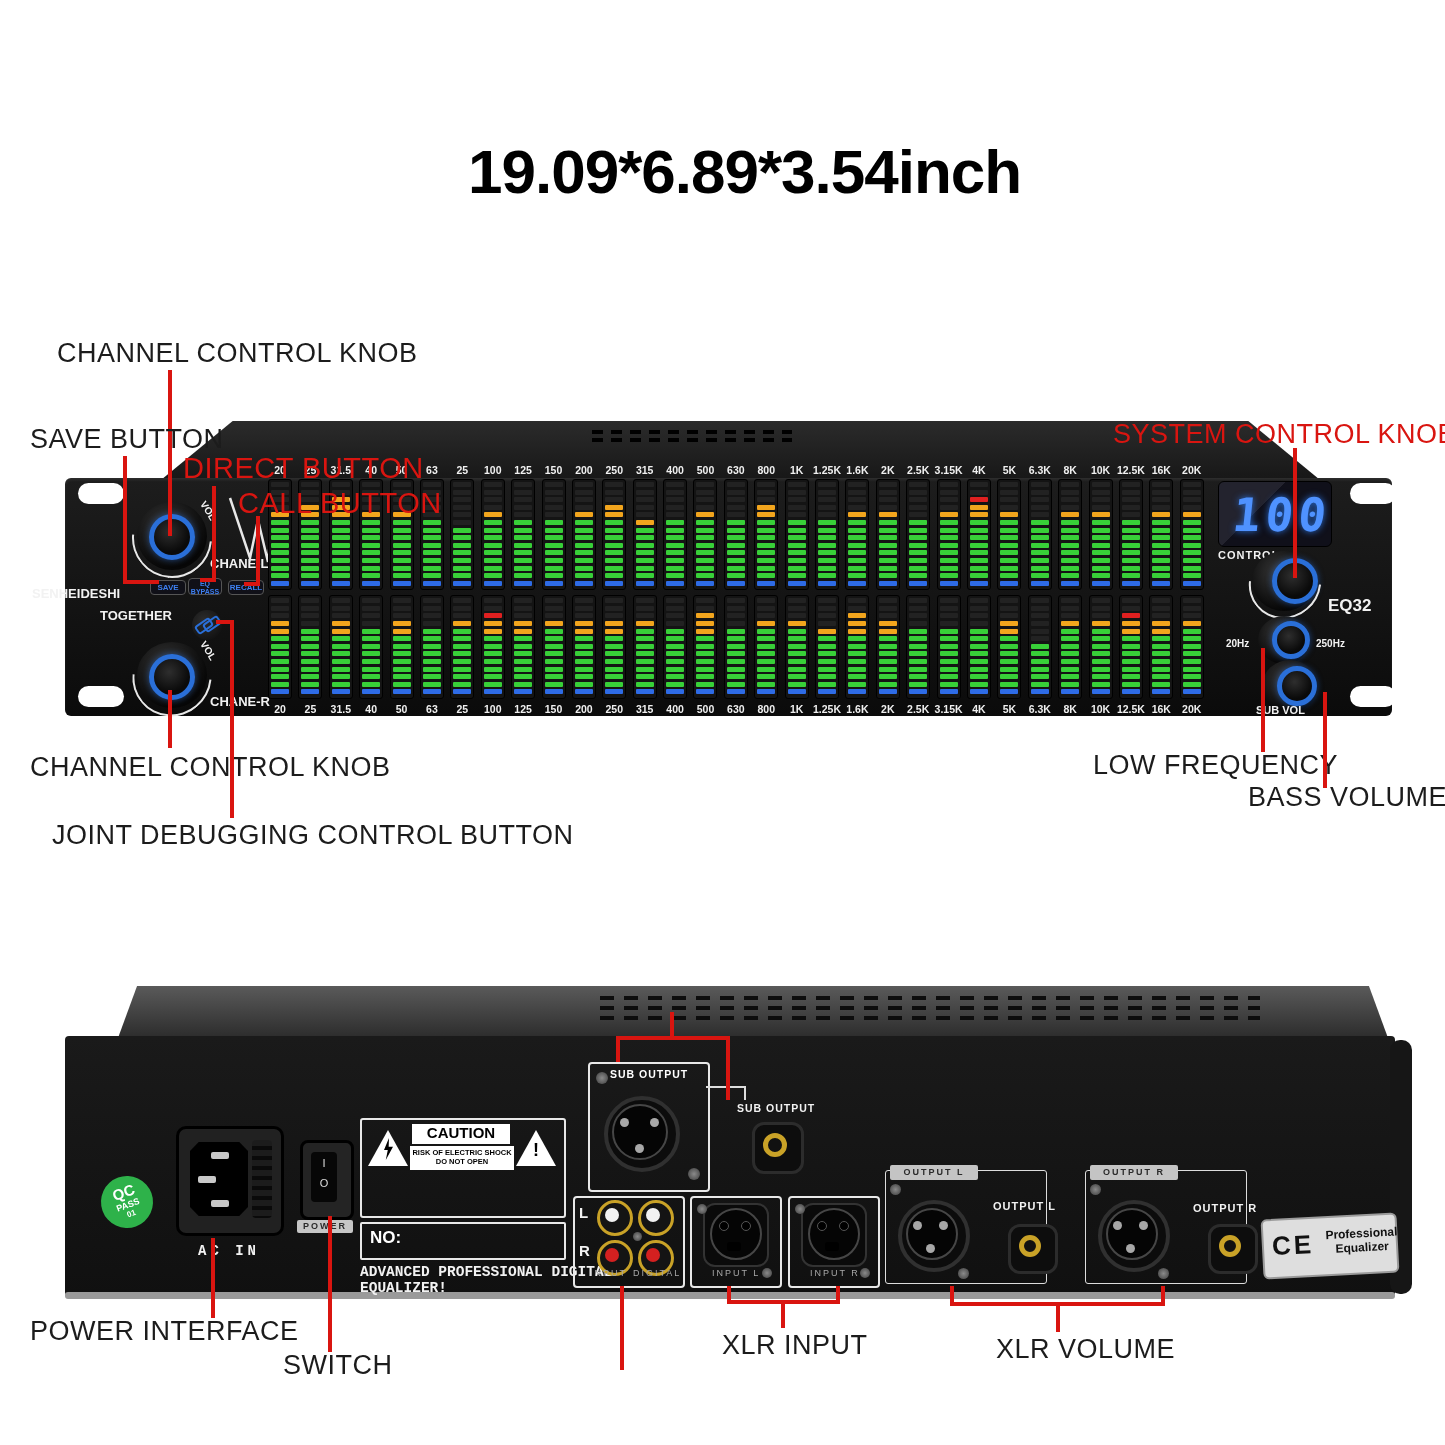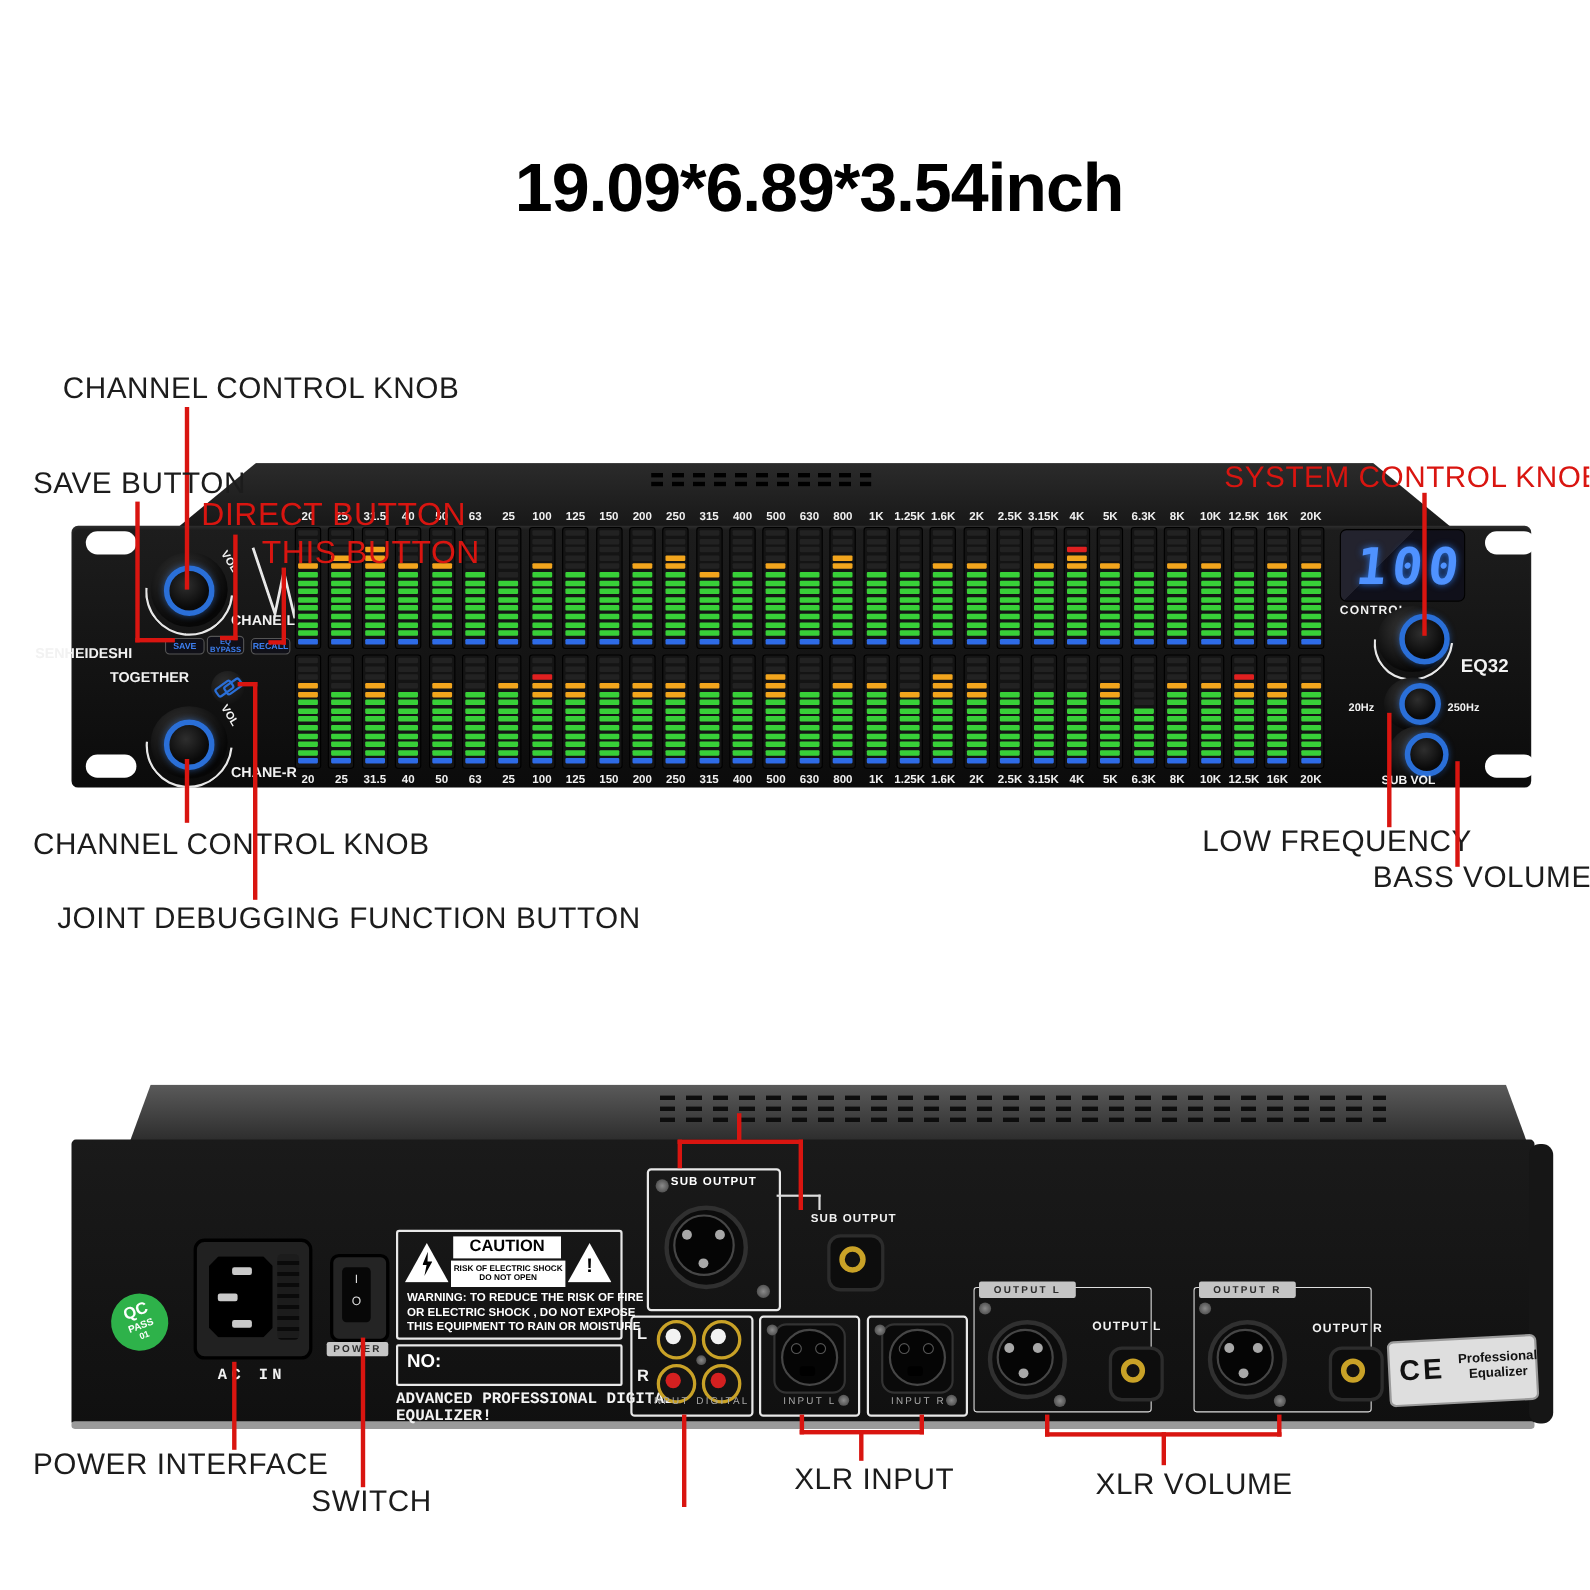--- a/index.html
+++ b/index.html
@@ -1250,33 +1250,33 @@
   <div class="rline" style="left:168px;top:370px;width:4px;height:166px;"></div>
 
   <div class="ann" style="left:30px;top:424px;">SAVE BUTTON</div>
   <div class="rline" style="left:123px;top:456px;width:4px;height:128px;"></div>
   <div class="rline" style="left:123px;top:580px;width:36px;height:4px;"></div>
 
   <div class="ann red" style="left:183px;top:452px;font-size:29px;">DIRECT BUTTON</div>
   <div class="rline" style="left:212px;top:486px;width:4px;height:96px;"></div>
   <div class="rline" style="left:200px;top:578px;width:16px;height:4px;"></div>
 
-  <div class="ann red" style="left:238px;top:487px;font-size:29px;">THIS BUTTON</div>
+  <div class="ann red" style="left:238px;top:487px;font-size:29px;">CALL BUTTON</div>
   <div class="rline" style="left:256px;top:516px;width:4px;height:70px;"></div>
   <div class="rline" style="left:244px;top:582px;width:16px;height:4px;"></div>
 
   <div class="ann red" style="left:1113px;top:419px;font-size:27px;">SYSTEM CONTROL KNOB</div>
   <div class="rline" style="left:1293px;top:448px;width:4px;height:130px;"></div>
 
   <div class="rline" style="left:168px;top:690px;width:4px;height:58px;"></div>
   <div class="ann" style="left:30px;top:752px;">CHANNEL CONTROL KNOB</div>
 
   <div class="rline" style="left:216px;top:620px;width:18px;height:4px;"></div>
   <div class="rline" style="left:230px;top:620px;width:4px;height:198px;"></div>
-  <div class="ann" style="left:52px;top:820px;">JOINT DEBUGGING FUNCTION BUTTON</div>
+  <div class="ann" style="left:52px;top:820px;">JOINT DEBUGGING CONTROL BUTTON</div>
 
   <div class="rline" style="left:1261px;top:648px;width:4px;height:104px;"></div>
   <div class="ann" style="left:1093px;top:750px;">LOW FREQUENCY</div>
   <div class="rline" style="left:1323px;top:692px;width:4px;height:96px;"></div>
   <div class="ann" style="left:1248px;top:782px;">BASS VOLUME</div>
 
   <div class="rtop"></div>
   <div class="vent" style="left:600px;top:996px;width:660px;background:repeating-linear-gradient(90deg,#0d0d0d 0 14px,transparent 14px 24px);"></div>
   <div class="vent" style="left:600px;top:1006px;width:660px;background:repeating-linear-gradient(90deg,#0d0d0d 0 14px,transparent 14px 24px);"></div>
   <div class="vent" style="left:600px;top:1016px;width:660px;background:repeating-linear-gradient(90deg,#0d0d0d 0 14px,transparent 14px 24px);"></div>
@@ -1310,25 +1310,20 @@
     <div class="tri" style="left:6px;top:10px;width:40px;height:36px;">
       <div class="abs" style="left:16px;top:8px;width:9px;height:22px;background:#000;clip-path:polygon(55% 0,0 55%,42% 55%,20% 100%,100% 40%,52% 40%);"></div>
     </div>
     <div class="abs" style="left:50px;top:4px;width:98px;height:20px;background:#fff;text-align:center;font-weight:bold;font-size:15px;color:#000;">CAUTION</div>
     <div class="abs" style="left:48px;top:26px;width:104px;height:24px;background:#fff;text-align:center;color:#000;">
       <div style="font-size:7.5px;font-weight:bold;margin-top:2px;">RISK OF ELECTRIC SHOCK</div>
       <div style="font-size:7.5px;font-weight:bold;">DO NOT OPEN</div>
     </div>
     <div class="tri" style="left:154px;top:10px;width:40px;height:36px;">
       <div style="text-align:center;margin-top:10px;font-weight:bold;font-size:18px;color:#000;">!</div>
-    </div>
-    <div class="abs" style="left:8px;top:54px;color:#fff;font-weight:bold;font-size:10.5px;line-height:13px;white-space:nowrap;">
-      <div>WARNING: TO REDUCE THE RISK OF FIRE</div>
-      <div>OR ELECTRIC SHOCK , DO NOT EXPOSE</div>
-      <div>THIS EQUIPMENT TO RAIN OR MOISTURE</div>
     </div>
   </div>
 
   <div class="wbox" style="left:360px;top:1222px;width:202px;height:34px;border-radius:2px;">
     <div style="color:#fff;font-weight:bold;font-size:17px;margin:4px 0 0 8px;">NO:</div>
   </div>
   <div class="panel-text mono" style="left:360px;top:1264px;font-size:14.5px;">ADVANCED PROFESSIONAL DIGITAL</div>
   <div class="panel-text mono" style="left:360px;top:1280px;font-size:14.5px;">EQUALIZER!</div>
 
   <div class="wbox" style="left:588px;top:1062px;width:118px;height:126px;">

